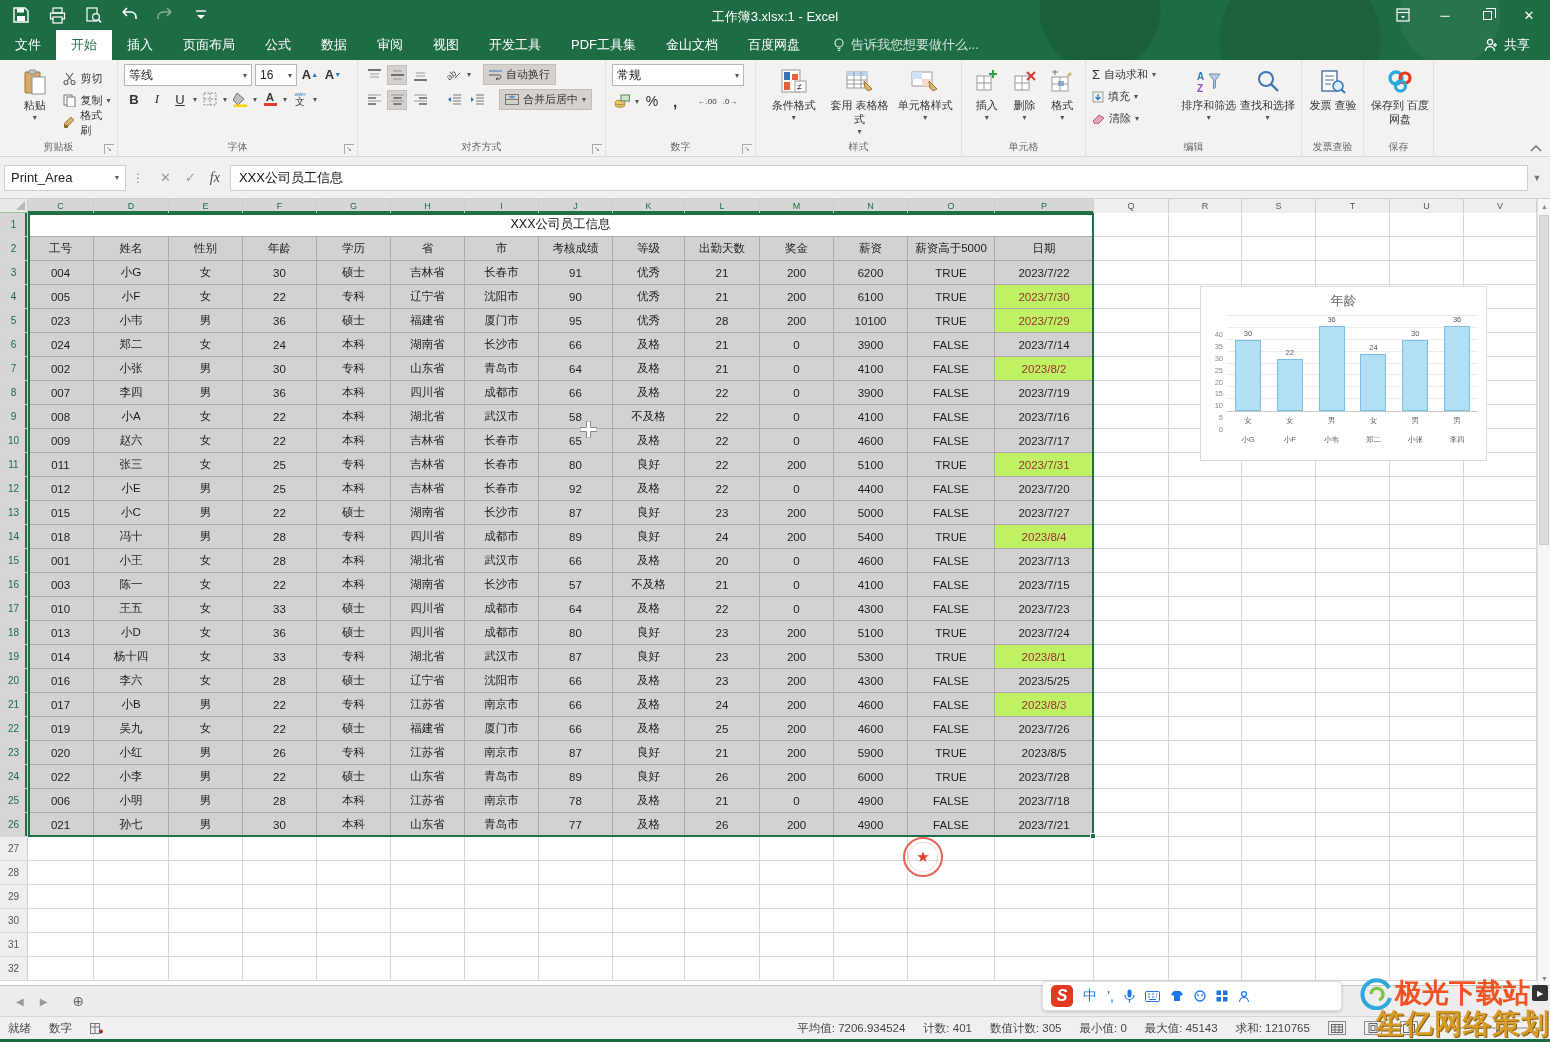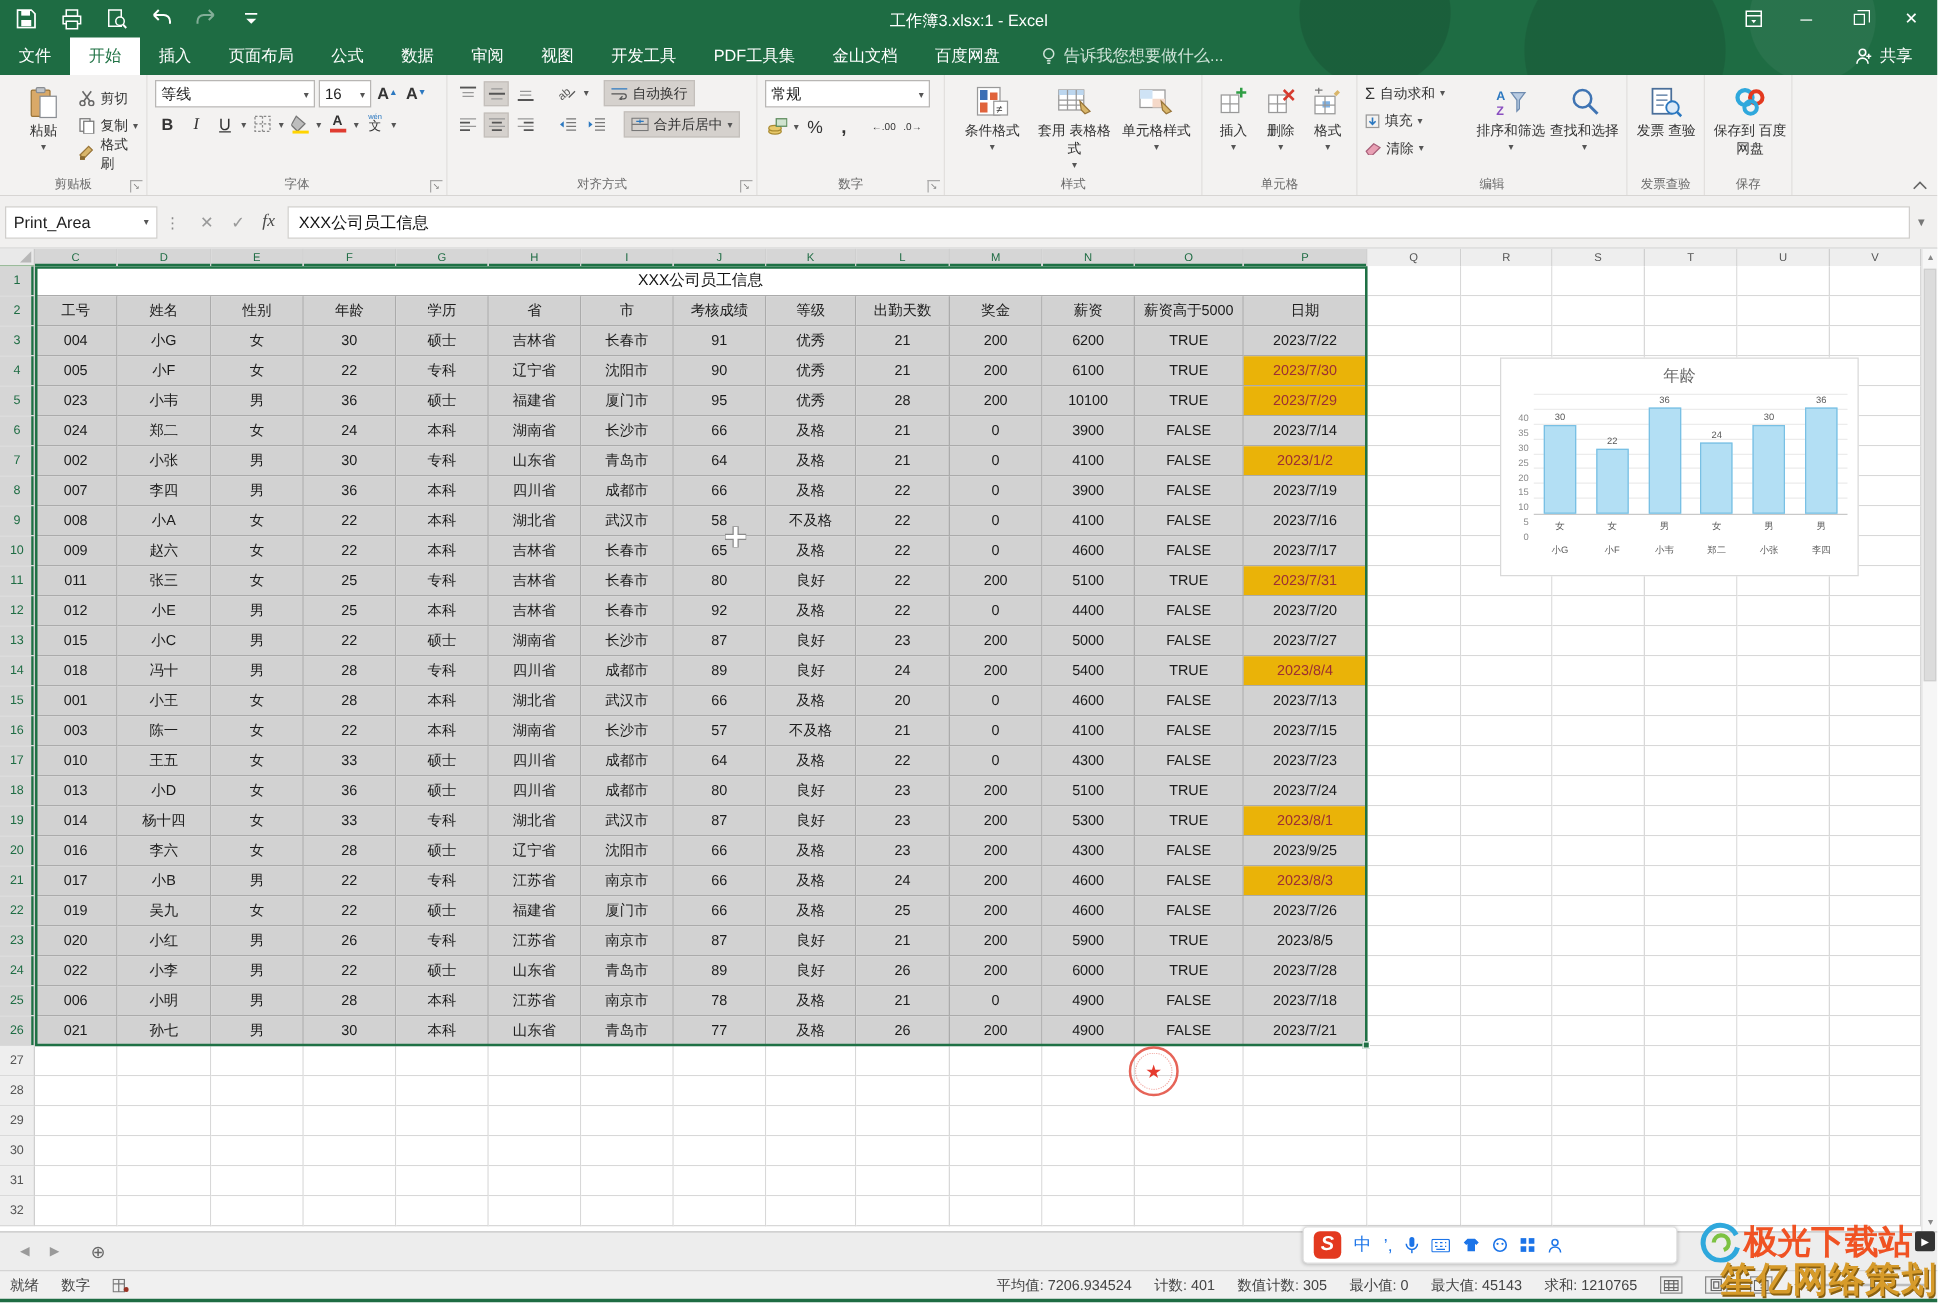--- a/index.html
+++ b/index.html
@@ -63,21 +63,21 @@
   #colhdr-row { display:flex; height:14px; }
   .corner { width:28px; height:14px; background:#e9e9e9; border-right:1px solid #c9c9c9; border-bottom:1px solid #9bbb9b; position:relative; flex:none; }
   .corner:after { content:""; position:absolute; right:2px; bottom:2px; border-left:9px solid transparent; border-bottom:9px solid #b8b8b8; }
   .colhdr { height:14px; font-size:9px; color:#555; background:#eeeeee; border-right:1px solid #cfcfcf; display:flex; align-items:center; justify-content:center; flex:none; }
   .colhdr.sel { background:#d6d6d6; color:#1e6c43; box-shadow:inset 0 -2px 0 #1e7145; }
   .grow { display:flex; height:24px; }
   .rowhdr { width:28px; height:24px; background:#eeeeee; border-right:1px solid #cfcfcf; border-bottom:1px solid #d9d9d9; font-size:10px; color:#555; display:flex; align-items:center; justify-content:center; flex:none; }
   .rowhdr.sel { background:#d6d6d6; color:#1e6c43; box-shadow:inset -2px 0 0 #1e7145; }
   .cell { height:24px; font-size:11.5px; color:#1c1c1c; display:flex; align-items:center; justify-content:center; border-right:1px solid #d8d8d8; border-bottom:1px solid #d8d8d8; white-space:nowrap; overflow:hidden; flex:none; background:#fff; }
   .cell.sel { background:#d2d2d2; border-right:1px solid #ababab; border-bottom:1px solid #ababab; }
-  .cell.red { background:#eab308; color:#9c2f33; }
+  .cell.red { background:#bef264; color:#9c2f33; }
   .cell.title-cell { background:#fff; font-size:12.5px; color:#111; border-right:1px solid #ababab; border-bottom:1px solid #ababab; }
   #sel-overlay { position:absolute; left:28px; top:14px; width:1066px; height:624px; border:2px solid #1f7145; pointer-events:none; }
   #fill-handle { position:absolute; right:-4px; bottom:-4px; width:6px; height:6px; background:#1f7145; border:1px solid #fff; }
 
   
   #chart { position:absolute; left:1200px; top:87px; width:287px; height:175px; background:#fff; border:1px solid #d9d9d9; }
   #chart-title { text-align:center; font-size:13px; color:#666; padding-top:5px; }
   #plot { position:absolute; left:26px; top:30px; width:251px; height:95px; border-bottom:1px solid #c9c9c9; }
   .gl { position:absolute; left:0; width:100%; height:1px; background:#ececec; }
   .ytick { position:absolute; right:254px; font-size:7.5px; color:#8a8a8a; }
@@ -797,21 +797,21 @@
         <div class="cell sel" style="width: 74px;">30</div>
         <div class="cell sel" style="width: 74px;">专科</div>
         <div class="cell sel" style="width: 74px;">山东省</div>
         <div class="cell sel" style="width: 74px;">青岛市</div>
         <div class="cell sel" style="width: 74px;">64</div>
         <div class="cell sel" style="width: 72px;">及格</div>
         <div class="cell sel" style="width: 75px;">21</div>
         <div class="cell sel" style="width: 74px;">0</div>
         <div class="cell sel" style="width: 74px;">4100</div>
         <div class="cell sel" style="width: 87px;">FALSE</div>
-        <div class="cell sel red" style="width: 99px;">2023/1/2</div>
+        <div class="cell sel red" style="width: 99px;">2023/8/2</div>
         <div class="cell blank" style="width: 75px;"></div>
         <div class="cell blank" style="width: 73px;"></div>
         <div class="cell blank" style="width: 74px;"></div>
         <div class="cell blank" style="width: 74px;"></div>
         <div class="cell blank" style="width: 74px;"></div>
         <div class="cell blank" style="width: 73px;"></div>
       </div>
       <div class="grow">
         <div class="rowhdr sel">8</div>
         <div class="cell sel" style="width: 66px;">007</div>
@@ -1096,21 +1096,21 @@
         <div class="cell sel" style="width: 74px;">28</div>
         <div class="cell sel" style="width: 74px;">硕士</div>
         <div class="cell sel" style="width: 74px;">辽宁省</div>
         <div class="cell sel" style="width: 74px;">沈阳市</div>
         <div class="cell sel" style="width: 74px;">66</div>
         <div class="cell sel" style="width: 72px;">及格</div>
         <div class="cell sel" style="width: 75px;">23</div>
         <div class="cell sel" style="width: 74px;">200</div>
         <div class="cell sel" style="width: 74px;">4300</div>
         <div class="cell sel" style="width: 87px;">FALSE</div>
-        <div class="cell sel" style="width: 99px;">2023/9/25</div>
+        <div class="cell sel" style="width: 99px;">2023/5/25</div>
         <div class="cell blank" style="width: 75px;"></div>
         <div class="cell blank" style="width: 73px;"></div>
         <div class="cell blank" style="width: 74px;"></div>
         <div class="cell blank" style="width: 74px;"></div>
         <div class="cell blank" style="width: 74px;"></div>
         <div class="cell blank" style="width: 73px;"></div>
       </div>
       <div class="grow">
         <div class="rowhdr sel">21</div>
         <div class="cell sel" style="width: 66px;">017</div>

